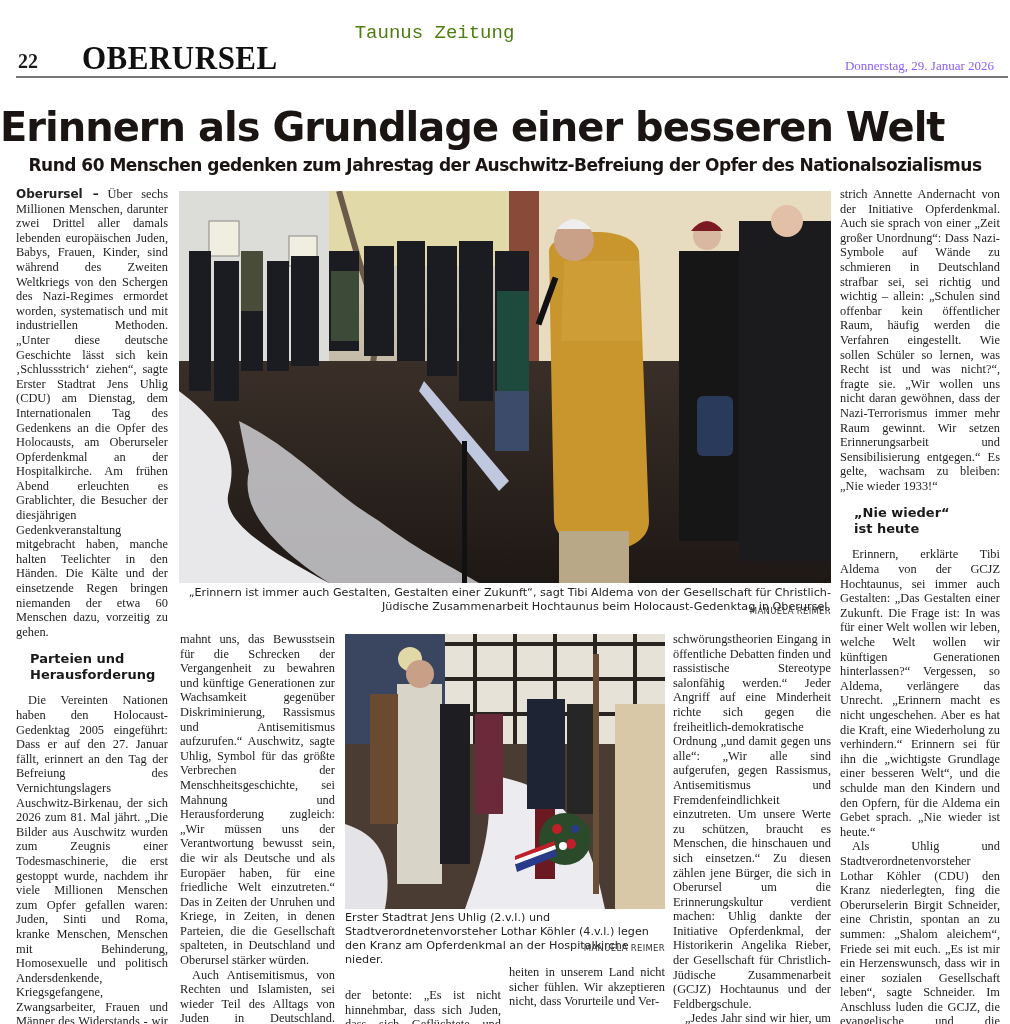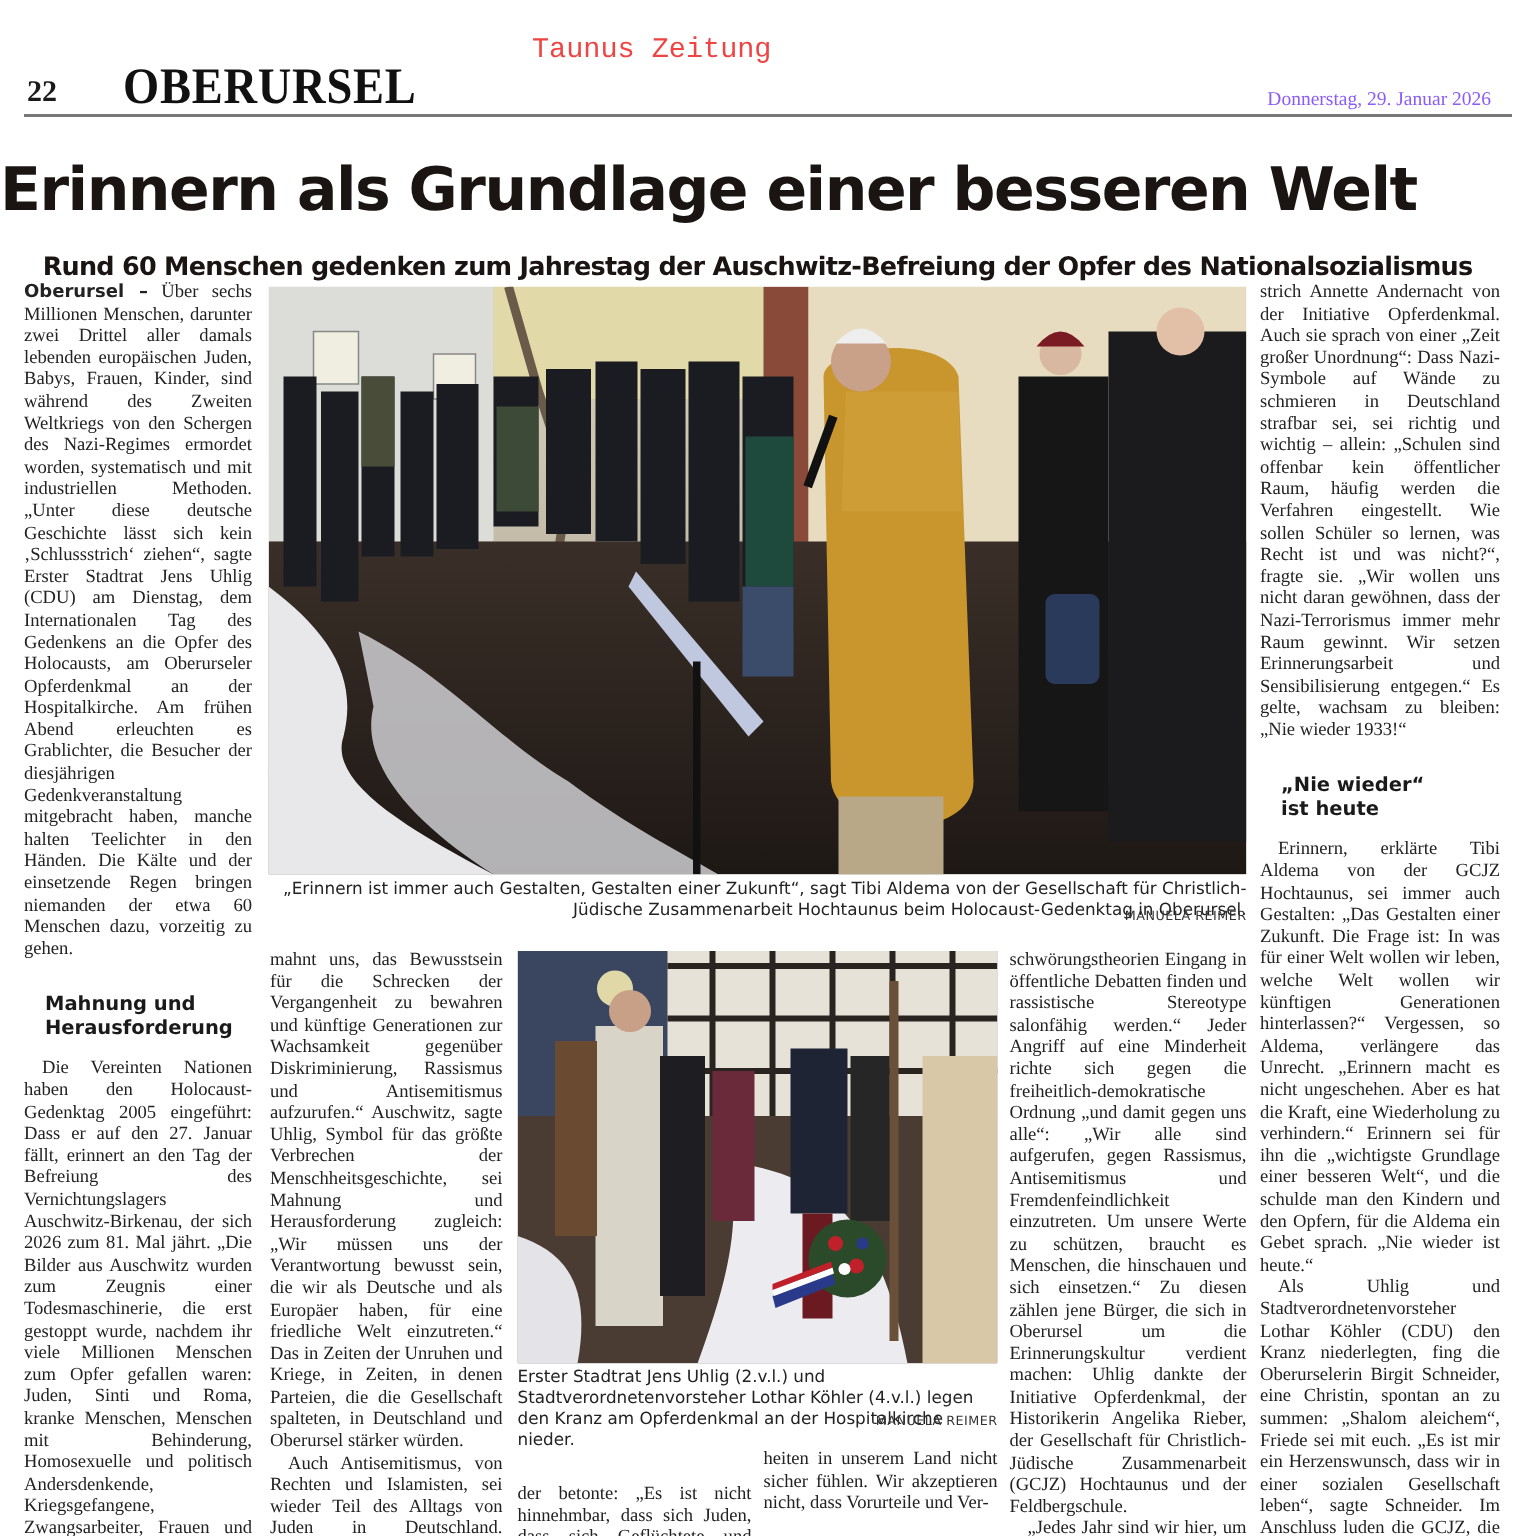--- a/index.html
+++ b/index.html
@@ -1,41 +1,41 @@
 <!DOCTYPE html>
 <html><head>
   <meta charset="utf-8">
   <style>
     * { box-sizing: border-box; margin: 0; padding: 0; }
     html, body { width: 1010px; height: 1024px; background: #ffffff; overflow: hidden; }
     body { position: relative; color: #1a1a1a; font-family: "DejaVu Serif", serif; }
 
     .masthead { position: absolute; top: 22px; left: 0; width: 869px; text-align: center;
-      font-family: "Liberation Mono", monospace; font-size: 19px; color: #ef4444; }
+      font-family: "Liberation Mono", monospace; font-size: 19px; color: #4d7c0f; }
     .page-no { position: absolute; left: 18px; top: 50px; font-family: "Liberation Serif", serif;
       font-weight: bold; font-size: 20px; color: #1a1a1a; }
     .section { position: absolute; left: 82px; top: 38px; font-family: "Liberation Serif", serif;
       font-weight: bold; font-size: 31px; letter-spacing: 0.5px; color: #111; transform: scaleY(1.1); transform-origin: left top; }
     .dateline { position: absolute; right: 16px; top: 58px; font-family: "Liberation Serif", serif;
       font-size: 13px; color: #8b5cf6; }
     .rule { position: absolute; left: 16px; width: 992px; top: 76px; height: 2px; background: #777; }
 
     .headline { position: absolute; left: 0; width: 1010px; top: 104px; text-align: left;
       font-family: "DejaVu Sans", sans-serif; font-weight: bold; font-size: 40px; color: #1a1512;
       letter-spacing: -1px; }
-    .subhead { position: absolute; left: 0; width: 1010px; top: 168px; text-align: center;
+    .subhead { position: absolute; left: 0; width: 1010px; top: 155px; text-align: center;
       font-family: "DejaVu Sans", sans-serif; font-size: 17px; color: #1a1512; letter-spacing: -0.5px; }
 
     .col { position: absolute; font-family: "Liberation Serif", serif; font-size: 12.4px; line-height: 14.6px;
       text-align: justify; hyphens: manual; color: #222; }
     .col p { text-indent: 0; }
     .col p.ind { text-indent: 12px; }
     .lead { font-family: "DejaVu Sans", sans-serif; font-weight: bold; font-size: 12px; }
     .subtitle { font-family: "DejaVu Sans", sans-serif; font-weight: bold; font-size: 13px; line-height: 16px;
-      margin: 23px 0 10px 14px; text-align: left; color: #1a1a1a; }
+      margin: 12px 0 10px 14px; text-align: left; color: #1a1a1a; }
 
     .photo { position: absolute; overflow: hidden; }
     .caption { position: absolute; font-family: "DejaVu Sans", sans-serif; font-size: 11.2px; line-height: 14px; color: #222; }
     .credit { font-family: "DejaVu Sans", sans-serif; font-size: 8.5px; letter-spacing: 0.3px; color: #333; }
     .credit-right { position: absolute; right: 0; bottom: 0; }
   </style>
 </head>
 <body>
 
 <div class="masthead">Taunus Zeitung</div>
@@ -43,21 +43,21 @@
 <div class="section">OBERURSEL</div>
 <div class="dateline">Donnerstag, 29. Januar 2026</div>
 <div class="rule"></div>
 
 <h1 class="headline">Erinnern als Grundlage einer besseren Welt</h1>
 <h2 class="subhead">Rund 60 Menschen gedenken zum Jahrestag der Auschwitz-Befreiung der Opfer des Nationalsozialismus</h2>
 
 <div class="col" style="left:16px; top:187px; width:152px;">
   <p><span class="lead">Oberursel –</span> <span>Über sechs Millionen Menschen, darunter zwei Drittel aller damals lebenden europäischen Juden, Babys, Frauen, Kinder, sind während des Zweiten Weltkriegs von den Schergen des Nazi-Regimes ermordet worden, systematisch und mit industriellen Methoden. „Unter diese deutsche Geschichte lässt sich kein ‚Schlussstrich‘ ziehen“, sagte Erster Stadtrat Jens Uhlig (CDU) am Dienstag, dem Internationalen Tag des Gedenkens an die Opfer des Holocausts, am Oberurseler Opferdenkmal an der Hospitalkirche. Am frühen Abend erleuchten es Grablichter, die Besucher der diesjährigen Gedenkveranstaltung mitgebracht haben, manche halten Teelichter in den Händen. Die Kälte und der einsetzende Regen bringen niemanden der etwa 60 Menschen dazu, vorzeitig zu gehen.</span></p>
   <div class="subtitle">
-    <div>Mahnung und</div>
+    <div>Parteien und</div>
     <div>Herausforderung</div>
   </div>
   <p class="ind">Die Vereinten Nationen haben den Holocaust-Gedenktag 2005 eingeführt: Dass er auf den 27. Januar fällt, erinnert an den Tag der Befreiung des Vernichtungslagers Auschwitz-Birkenau, der sich 2026 zum 81. Mal jährt. „Die Bilder aus Auschwitz wurden zum Zeugnis einer Todesmaschinerie, die erst gestoppt wurde, nachdem ihr viele Millionen Menschen zum Opfer gefallen waren: Juden, Sinti und Roma, kranke Menschen, Menschen mit Behinderung, Homosexuelle und politisch Andersdenkende, Kriegsgefangene, Zwangsarbeiter, Frauen und Männer des Widerstands - wir erinnern heute an alle Opfer des Nationalsozialismus“, hob Uhlig hervor, der die erkrankte Bürgermeisterin Antje Runge (SPD) vertrat. So schmerzhaft das Erinnern an die Gräueltaten der Deutschen auch sein möge: „Dieser Tag dient nicht nur dem Gedenken, sondern symbolisiert auch eine Brücke in die Zukunft. Er</p>
 </div>
 
 <div class="photo" style="left:179px; top:191px; width:652px; height:392px;">
   <svg width="652" height="392" viewBox="0 0 652 392">
     <defs>
       <linearGradient id="wall" x1="0" y1="0" x2="0" y2="1">
         <stop offset="0" stop-color="#d9d2c0"></stop>

